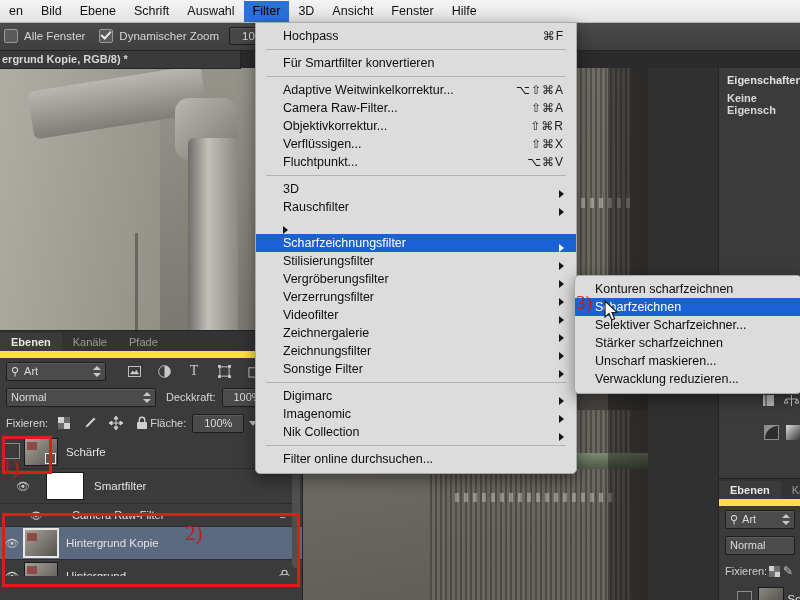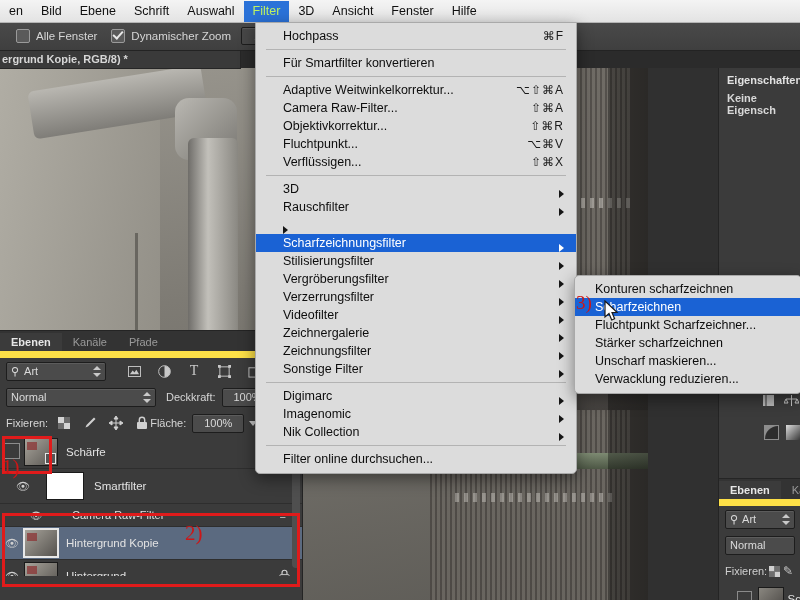--- a/index.html
+++ b/index.html
@@ -13,21 +13,21 @@
 
   
   #menubar{
     left:0;top:0;width:800px;height:22px;
     background:linear-gradient(#f4f4f4,#e3e3e3);
     border-bottom:1px solid #b5b5b5;
     display:flex;align-items:center;
     font-size:12.5px;color:#101010;
   }
   #menubar .mi{padding:2px 9px 3px 9px;line-height:16px;white-space:nowrap;}
-  #menubar .mi.active{background:#2b72d8;color:#bef264;}
+  #menubar .mi.active{background:#2b72d8;color:#000000;}
 
   
   #optionsbar{
     left:0;top:22px;width:800px;height:28px;
     background:linear-gradient(#4a4a4a,#3f3f3f);
     border-bottom:1px solid #232323;
     display:flex;align-items:center;
     color:#d6d6d6;font-size:11.5px;
   }
   .chk{width:12px;height:12px;border:1px solid #9a9a9a;background:#5a5a5a;border-radius:2px;
@@ -175,21 +175,21 @@
     <div style="position:absolute;left:608px;top:0;width:112px;height:532px;background:linear-gradient(90deg,rgba(0,0,0,.35),rgba(0,0,0,.62));"></div>
   </div>
   <div style="position:absolute;left:648px;top:0;width:72px;height:532px;background:#303030;"></div>
 </div>
 
 <div class="abs" id="doctab">
   <span style="padding-left:2px">ergrund Kopie, RGB/8) *</span>
 </div>
 
 <div class="abs" id="optionsbar">
-  <div style="display:flex;align-items:center;padding-left:16px;">
+  <div style="display:flex;align-items:center;padding-left:4px;">
     <span class="chk"></span>
     <span>Alle Fenster</span>
   </div>
   <div style="display:flex;align-items:center;padding-left:14px;">
     <span class="chk on"></span>
     <span>Dynamischer Zoom</span>
   </div>
   <div class="ob-field">100%</div>
   <div style="margin-left:12px;width:1px;height:18px;background:#2b2b2b;"></div>
 </div>
@@ -226,27 +226,27 @@
   </div>
   <div class="mrow">
     <span class="lbl">Camera Raw-Filter...</span>
     <span class="sc">⇧⌘A</span>
   </div>
   <div class="mrow">
     <span class="lbl">Objektivkorrektur...</span>
     <span class="sc">⇧⌘R</span>
   </div>
   <div class="mrow">
+    <span class="lbl">Verflüssigen...</span>
+    <span class="sc">⇧⌘X</span>
+  </div>
+  <div class="mrow">
     <span class="lbl">Fluchtpunkt...</span>
     <span class="sc">⌥⌘V</span>
   </div>
-  <div class="mrow">
-    <span class="lbl">Verflüssigen...</span>
-    <span class="sc">⇧⌘X</span>
-  </div>
   <div class="msep"></div>
 
   <div class="mrow">
     <span class="lbl">3D</span>
     <span class="arw"></span>
   </div>
   <div class="mrow">
     <span class="lbl">Rauschfilter</span>
     <span class="arw"></span>
   </div>
@@ -307,21 +307,21 @@
 </div>
 
 <div class="abs" id="submenu">
   <div class="mrow">
     <span class="lbl">Konturen scharfzeichnen</span>
   </div>
   <div class="mrow sel">
     <span class="lbl">Scharfzeichnen</span>
   </div>
   <div class="mrow">
-    <span class="lbl">Fluchtpunkt Scharfzeichner...</span>
+    <span class="lbl">Selektiver Scharfzeichner...</span>
   </div>
   <div class="mrow">
     <span class="lbl">Stärker scharfzeichnen</span>
   </div>
   <div class="mrow">
     <span class="lbl">Unscharf maskieren...</span>
   </div>
   <div class="mrow">
     <span class="lbl">Verwacklung reduzieren...</span>
   </div>

